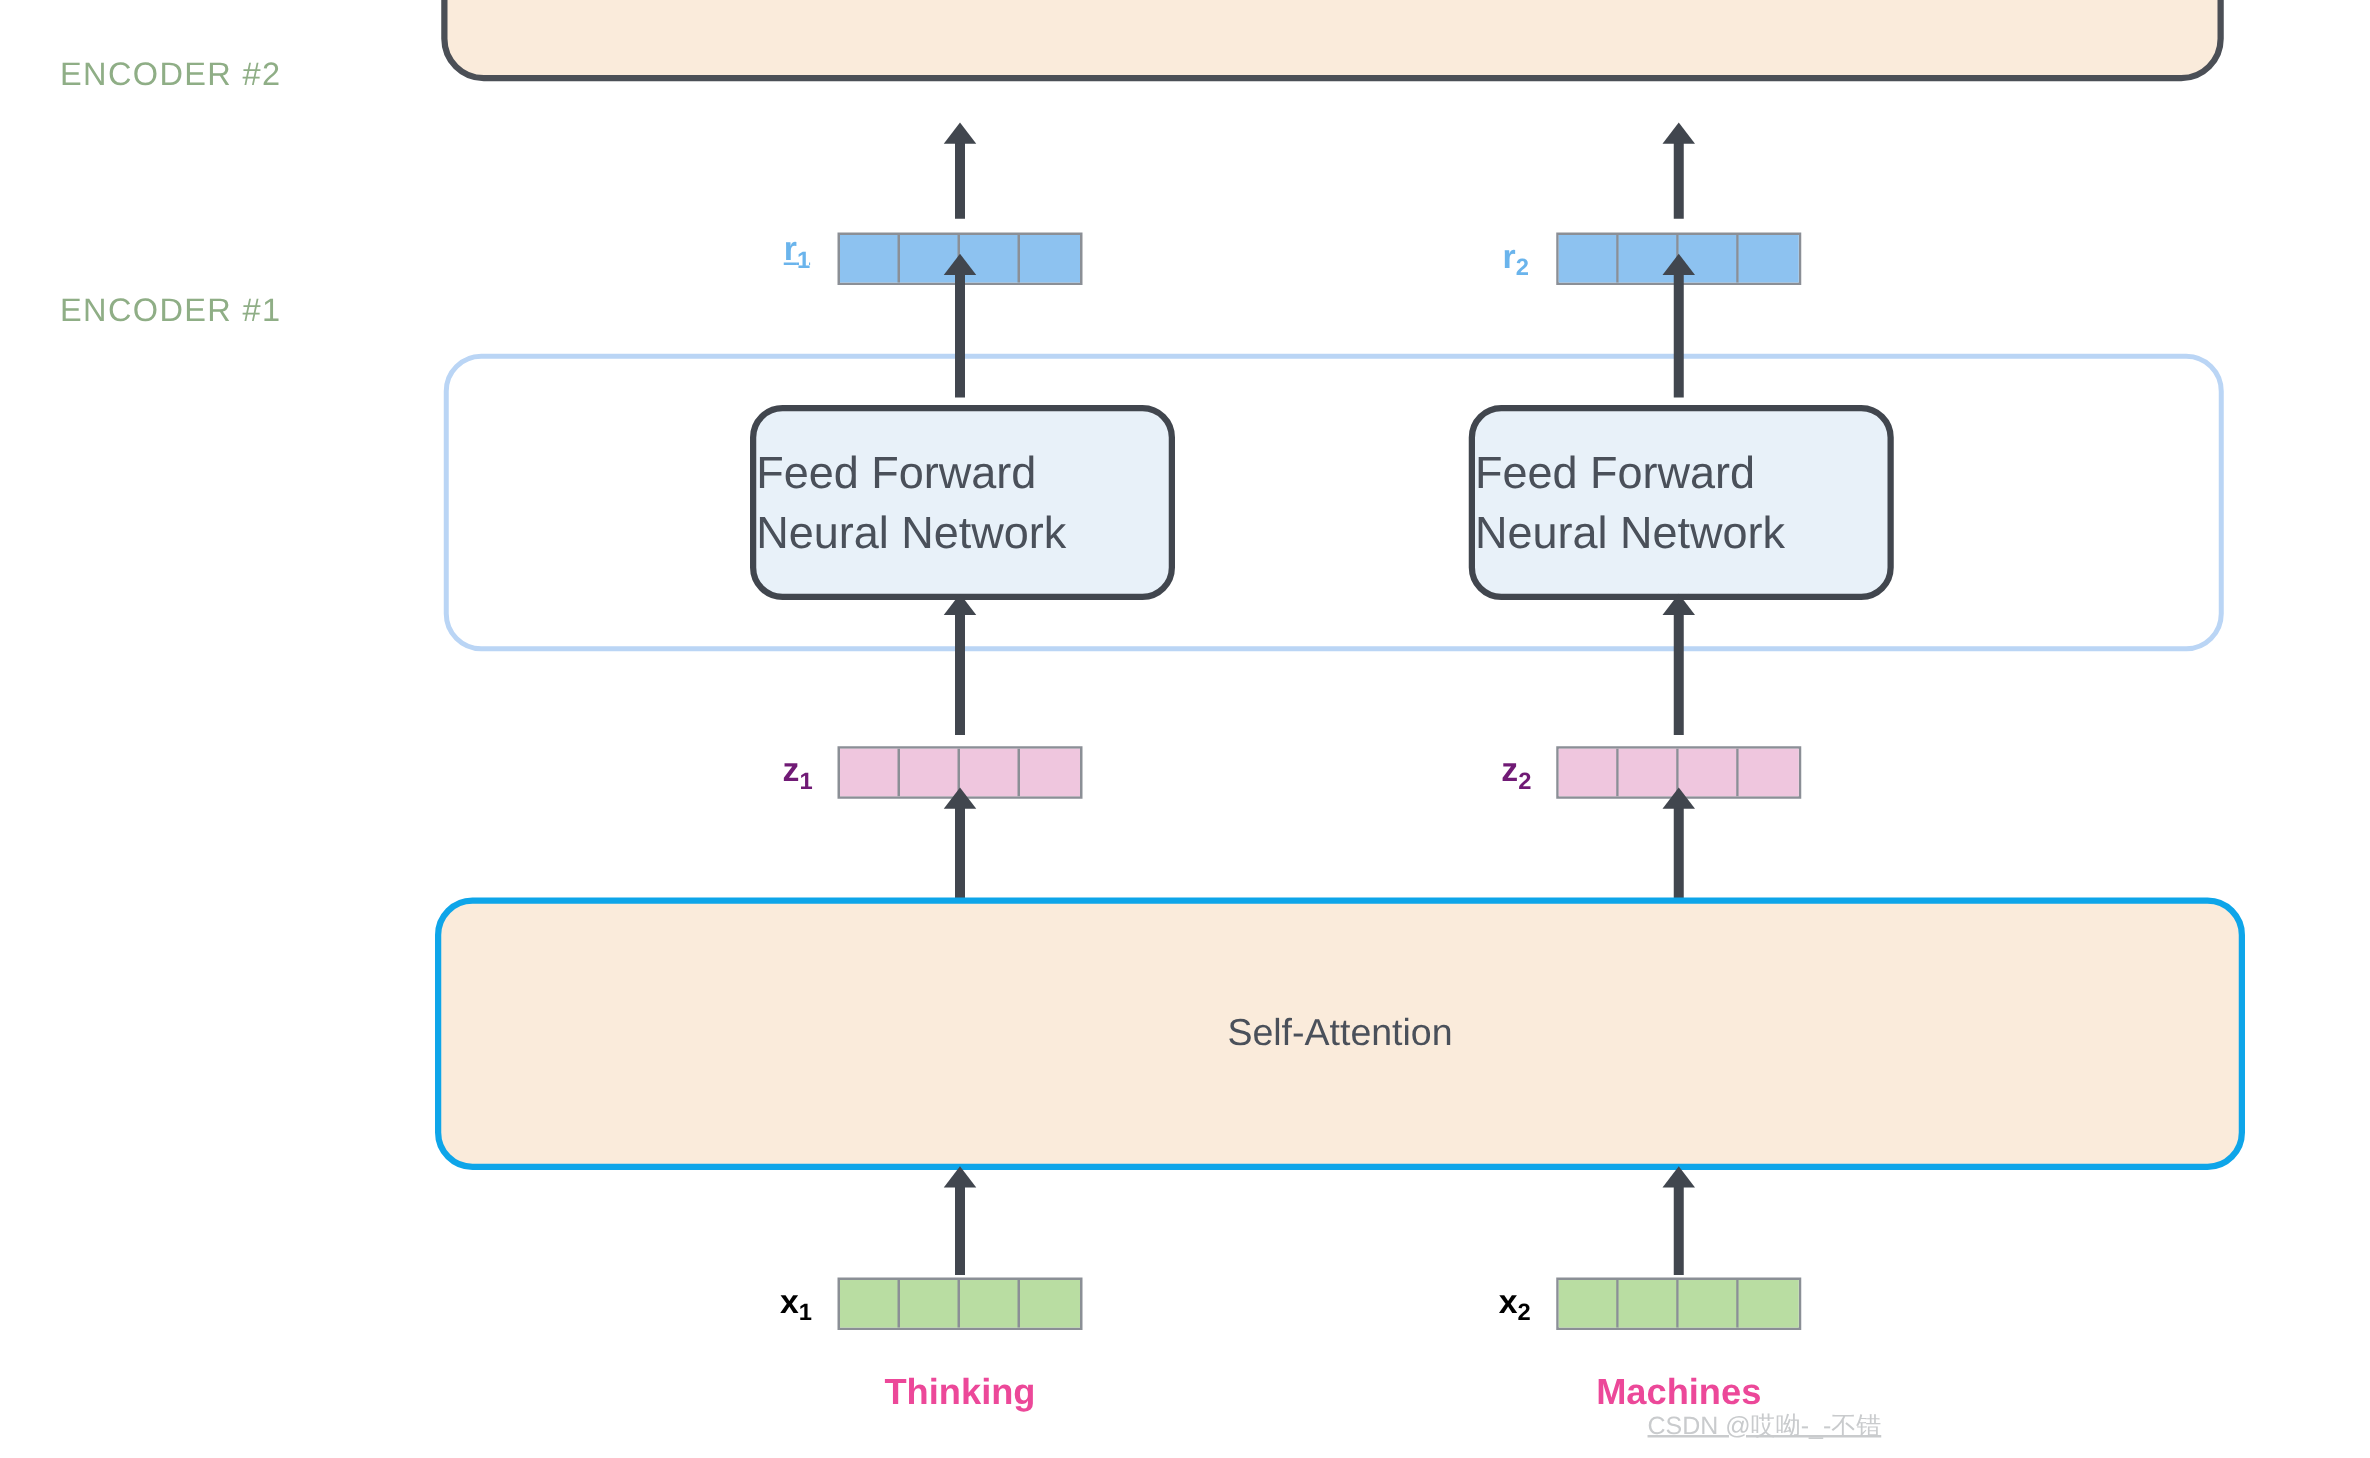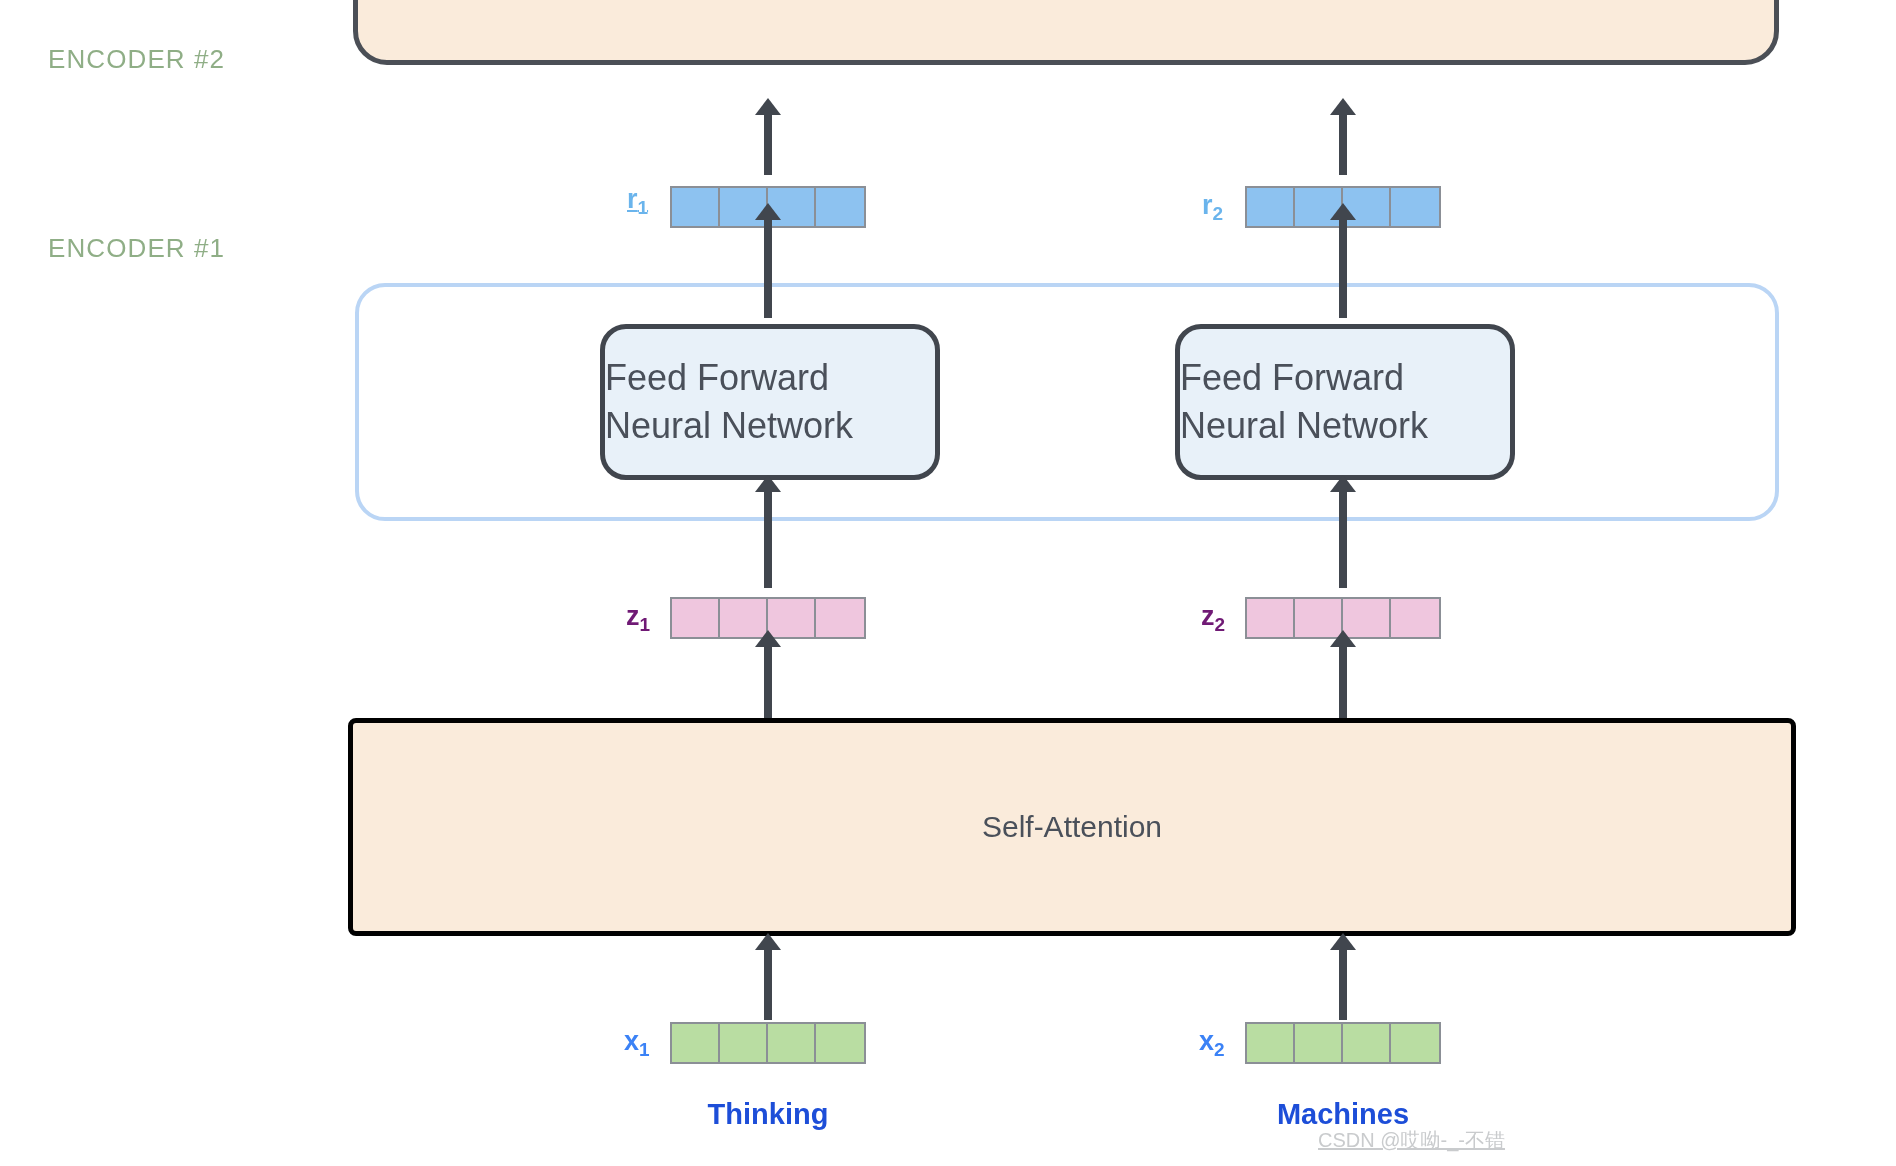--- a/index.html
+++ b/index.html
@@ -58,22 +58,22 @@
   }
   #ffn-1 { left: 600px; }
   #ffn-2 { left: 1175px; }
   .ffn-line { display: block; }
 
   
   #self-attention {
     position: absolute;
     left: 348px; top: 718px; width: 1448px; height: 218px;
     background: #faebdb;
-    border: 5px solid #000000;
-    border-radius: 8px;
+    border: 5px solid #0ea5e9;
+    border-radius: 30px;
     display: flex; align-items: center; justify-content: center;
     color: #4a505a;
     font-size: 30px;
   }
 
   
   .vector {
     position: absolute;
     display: flex;
     height: 42px;
@@ -100,33 +100,33 @@
   
   .vec-label {
     position: absolute;
     font-size: 27px;
     font-weight: bold;
     white-space: nowrap;
   }
   .vec-label sub { font-size: 19px; font-weight: bold; }
   .lbl-blue  { color: #6ab4ec; }
   .lbl-pink  { color: #701a75; }
-  .lbl-green { color: #3b82f6; }
+  .lbl-green { color: #000000; }
 
   #lbl-r1 { left: 627px;  top: 184px; text-decoration: underline; }
   #lbl-r2 { left: 1202px; top: 190px; }
   #lbl-z1 { left: 626px;  top: 601px; }
   #lbl-z2 { left: 1201px; top: 601px; }
   #lbl-x1 { left: 624px;  top: 1026px; }
   #lbl-x2 { left: 1199px; top: 1026px; }
 
   
   .word-label {
     position: absolute;
-    color: #1d4ed8;
+    color: #ec4899;
     font-size: 29px;
     font-weight: bold;
     white-space: nowrap;
     text-align: center;
   }
   #word-1 { left: 670px;  top: 1098px; width: 196px; }
   #word-2 { left: 1245px; top: 1098px; width: 196px; }
 
   
   .arrow {

